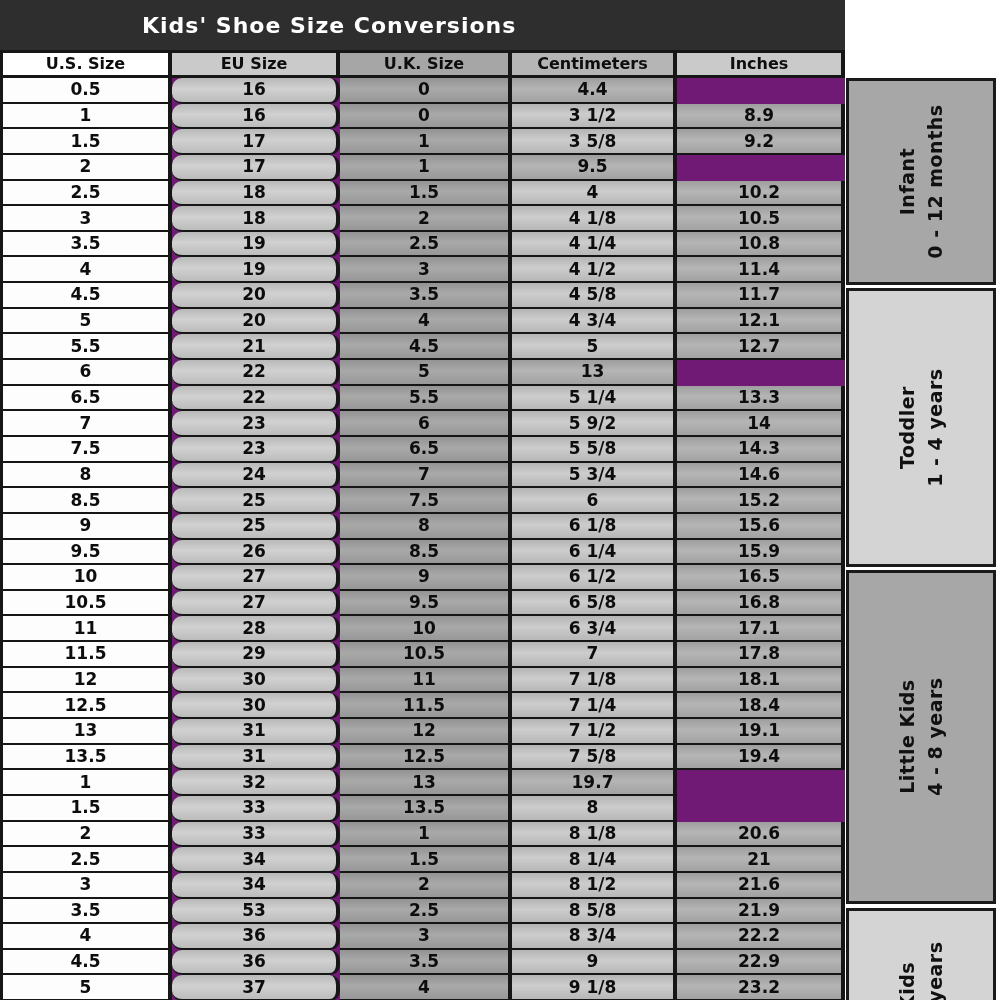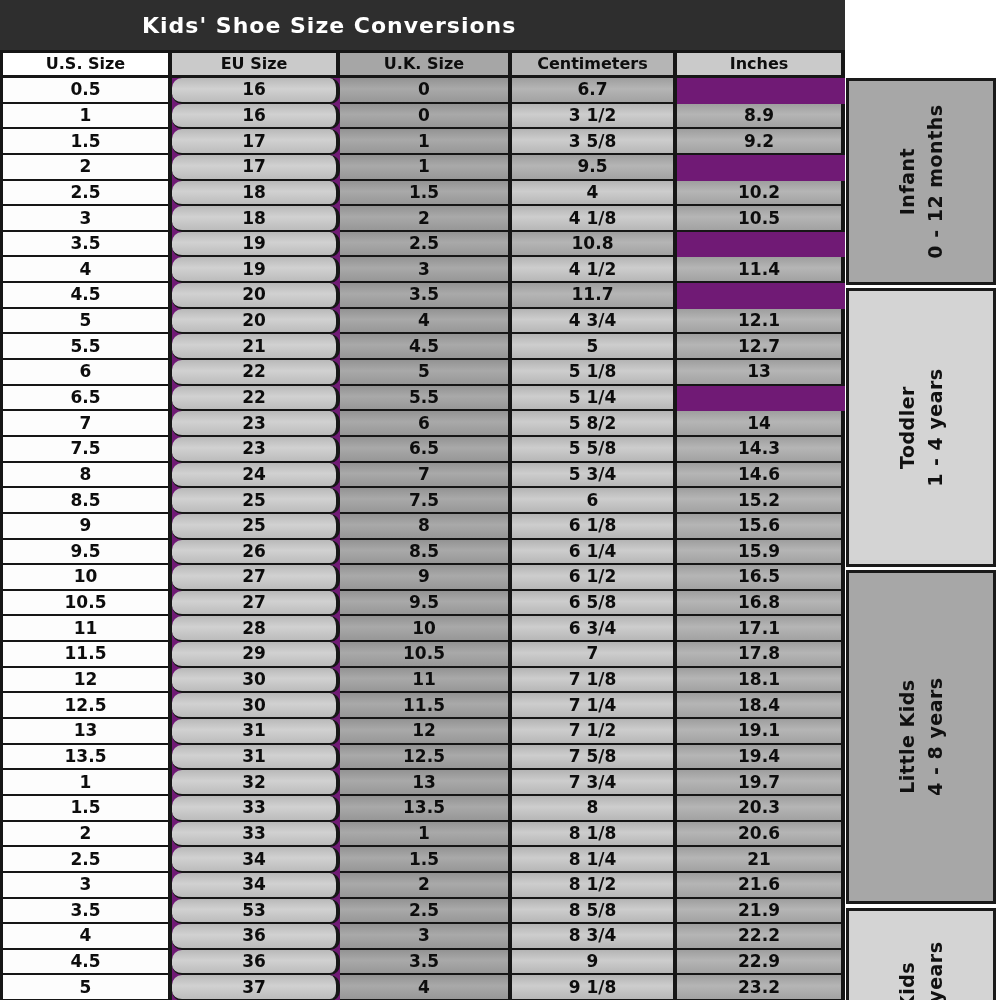--- a/index.html
+++ b/index.html
@@ -64,21 +64,21 @@
       <div class="cell h-eu">EU Size</div>
       <div class="cell h-uk">U.K. Size</div>
       <div class="cell h-cm">Centimeters</div>
       <div class="cell h-in">Inches</div>
     </div>
     <div class="body" id="table-body">
         <div class="grid-row">
           <div class="cell c-us">0.5</div>
           <div class="cell c-eu">16</div>
           <div class="cell c-uk">0</div>
-          <div class="cell c-cm">6.7</div>
+          <div class="cell c-cm">4.4</div>
         </div>
         <div class="grid-row">
           <div class="cell c-us">1</div>
           <div class="cell c-eu">16</div>
           <div class="cell c-uk">0</div>
           <div class="cell c-in">3 1/2</div>
           <div class="cell c-cm">8.9</div>
         </div>
         <div class="grid-row">
           <div class="cell c-us">1.5</div>
@@ -104,67 +104,69 @@
           <div class="cell c-us">3</div>
           <div class="cell c-eu">18</div>
           <div class="cell c-uk">2</div>
           <div class="cell c-in">4 1/8</div>
           <div class="cell c-cm">10.5</div>
         </div>
         <div class="grid-row">
           <div class="cell c-us">3.5</div>
           <div class="cell c-eu">19</div>
           <div class="cell c-uk">2.5</div>
+          <div class="cell c-in">4 1/4</div>
           <div class="cell c-cm">10.8</div>
         </div>
         <div class="grid-row">
           <div class="cell c-us">4</div>
           <div class="cell c-eu">19</div>
           <div class="cell c-uk">3</div>
           <div class="cell c-in">4 1/2</div>
           <div class="cell c-cm">11.4</div>
         </div>
         <div class="grid-row">
           <div class="cell c-us">4.5</div>
           <div class="cell c-eu">20</div>
           <div class="cell c-uk">3.5</div>
+          <div class="cell c-in">4 5/8</div>
           <div class="cell c-cm">11.7</div>
         </div>
         <div class="grid-row">
           <div class="cell c-us">5</div>
           <div class="cell c-eu">20</div>
           <div class="cell c-uk">4</div>
           <div class="cell c-in">4 3/4</div>
           <div class="cell c-cm">12.1</div>
         </div>
         <div class="grid-row">
           <div class="cell c-us">5.5</div>
           <div class="cell c-eu">21</div>
           <div class="cell c-uk">4.5</div>
           <div class="cell c-in">5</div>
           <div class="cell c-cm">12.7</div>
         </div>
         <div class="grid-row">
           <div class="cell c-us">6</div>
           <div class="cell c-eu">22</div>
           <div class="cell c-uk">5</div>
-          <div class="cell c-in">5 1/8</div>
           <div class="cell c-cm">13</div>
         </div>
         <div class="grid-row">
           <div class="cell c-us">6.5</div>
           <div class="cell c-eu">22</div>
           <div class="cell c-uk">5.5</div>
           <div class="cell c-in">5 1/4</div>
+          <div class="cell c-cm">13.3</div>
         </div>
         <div class="grid-row">
           <div class="cell c-us">7</div>
           <div class="cell c-eu">23</div>
           <div class="cell c-uk">6</div>
-          <div class="cell c-in">5 8/2</div>
+          <div class="cell c-in">5 9/2</div>
           <div class="cell c-cm">14</div>
         </div>
         <div class="grid-row">
           <div class="cell c-us">7.5</div>
           <div class="cell c-eu">23</div>
           <div class="cell c-uk">6.5</div>
           <div class="cell c-in">5 5/8</div>
           <div class="cell c-cm">14.3</div>
         </div>
         <div class="grid-row">
@@ -248,29 +250,27 @@
           <div class="cell c-us">13.5</div>
           <div class="cell c-eu">31</div>
           <div class="cell c-uk">12.5</div>
           <div class="cell c-in">7 5/8</div>
           <div class="cell c-cm">19.4</div>
         </div>
         <div class="grid-row">
           <div class="cell c-us">1</div>
           <div class="cell c-eu">32</div>
           <div class="cell c-uk">13</div>
-          <div class="cell c-in">7 3/4</div>
           <div class="cell c-cm">19.7</div>
         </div>
         <div class="grid-row">
           <div class="cell c-us">1.5</div>
           <div class="cell c-eu">33</div>
           <div class="cell c-uk">13.5</div>
           <div class="cell c-in">8</div>
-          <div class="cell c-cm">20.3</div>
         </div>
         <div class="grid-row">
           <div class="cell c-us">2</div>
           <div class="cell c-eu">33</div>
           <div class="cell c-uk">1</div>
           <div class="cell c-in">8 1/8</div>
           <div class="cell c-cm">20.6</div>
         </div>
         <div class="grid-row">
           <div class="cell c-us">2.5</div>

